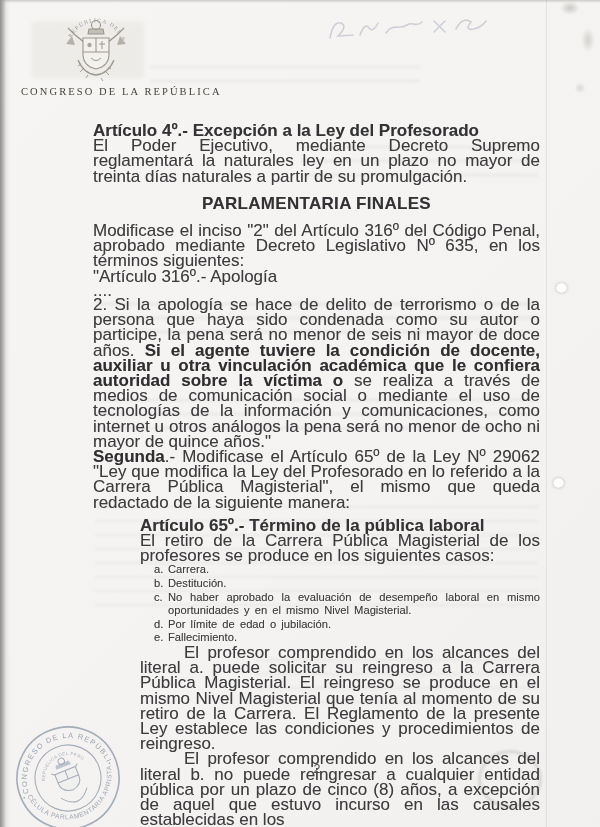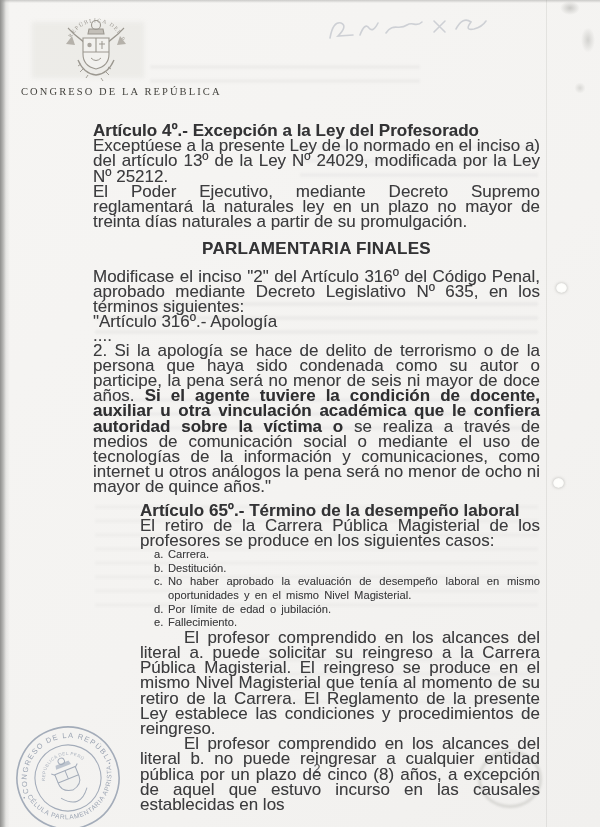--- a/index.html
+++ b/index.html
@@ -119,34 +119,34 @@
       <path d="M8 30 q3 -17 11 -15 q7 3 -3 13 l15 -1"></path>
       <path d="M38 27 q5 -13 9 -7 q4 5 9 -5"></path>
       <path d="M64 25 c7 -11 13 -2 21 -8 c6 -4 9 3 15 -3"></path>
       <path d="M112 24 l11 -11 M112 13 l11 11"></path>
       <path d="M134 21 q7 -13 15 -7 q-7 9 3 7 q8 -2 12 -8"></path>
     </g>
   </svg>
 
   <div class="doc">
     <h3>Artículo 4º.- Excepción a la Ley del Profesorado</h3>
-    <p>Exceptúese a la presente Ley de lo normado en el inciso a) del artículo 13º de la Ley Nº 24029, modificada por la Ley Nº 25212.</p>
 
     <p>El Poder Ejecutivo, mediante Decreto Supremo reglamentará la naturales ley en un plazo no mayor de treinta días naturales a partir de su promulgación.</p>
 
     <p class="section-title">PARLAMENTARIA FINALES</p>
 
     <p>Modificase el inciso "2" del Artículo 316º del Código Penal, aprobado mediante Decreto Legislativo Nº 635, en los términos siguientes:</p>
     <p>"Artículo 316º.- Apología</p>
     <p class="tight">....</p>
     <p><span>2. Si la apología se hace de delito de terrorismo o de la persona que haya sido condenada como su autor o participe, la pena será no menor de seis ni mayor de doce años. </span><b>Si el agente tuviere la condición de docente, auxiliar u otra vinculación académica que le confiera autoridad sobre la víctima o </b><span>se realiza a través de medios de comunicación social o mediante el uso de tecnologías de la información y comunicaciones, como internet u otros análogos la pena será no menor de ocho ni mayor de quince años."</span></p>
 
+    <p class="mt10"><b>Segunda</b><span>.- Modificase el Artículo 65º de la Ley Nº 29062 "Ley que modifica la Ley del Profesorado en lo referido a la Carrera Pública Magisterial", el mismo que queda redactado de la siguiente manera:</span></p>
 
     <div class="indent-block">
-      <h3>Artículo 65º.- Término de la desempeño laboral</h3>
+      <h3>Artículo 65º.- Término de la pública laboral</h3>
       <p>El retiro de la Carrera Pública Magisterial de los profesores se produce en los siguientes casos:</p>
       <div class="cases">
         <div class="case">
             <span class="lbl">a.</span>
             <span class="txt">Carrera.</span>
           </div>
         <div class="case">
             <span class="lbl">b.</span>
             <span class="txt">Destitución.</span>
           </div>

